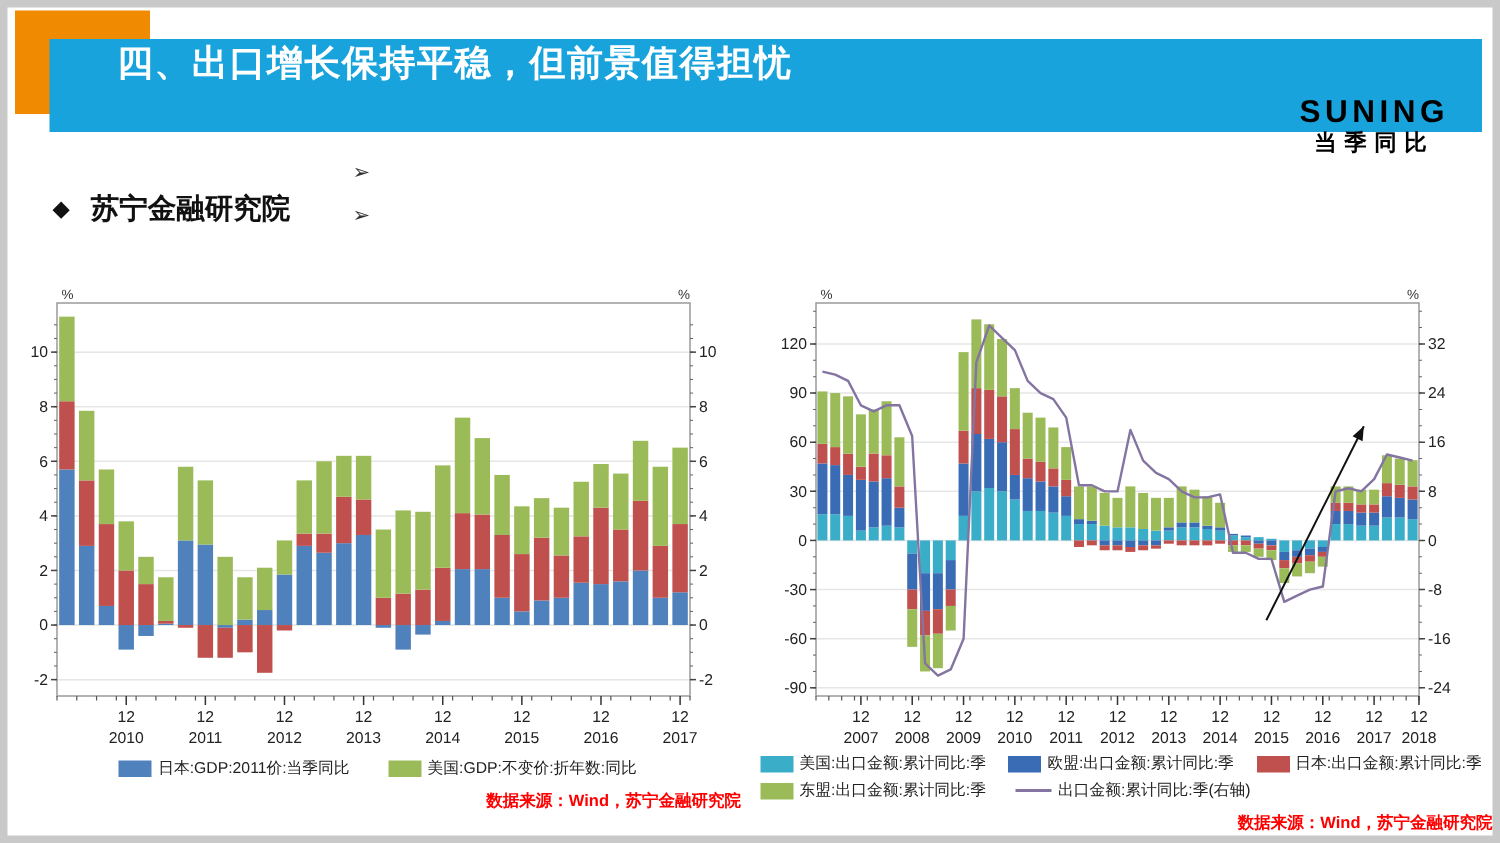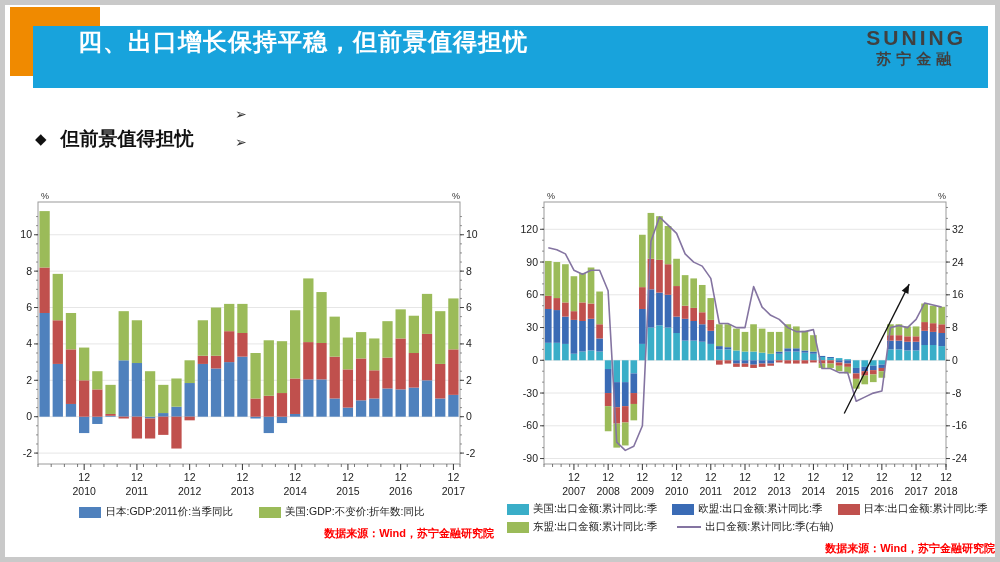--- a/index.html
+++ b/index.html
@@ -4,21 +4,21 @@
 <style>
   html,body{margin:0;padding:0;}
   body{width:1000px;height:562px;background:#c9c9c9;position:relative;
        font-family:"Liberation Sans","DejaVu Sans",sans-serif;overflow:hidden;}
   .slide{position:absolute;left:5px;top:5px;width:990px;height:552px;background:#ffffff;}
   .orange-square{position:absolute;left:5px;top:2px;width:90px;height:69px;background:#F08A00;}
   .title-bar{position:absolute;left:28px;top:21px;width:955px;height:62px;background:#18A3DC;
              display:flex;align-items:flex-start;justify-content:space-between;
              padding:0 22px 0 45px;box-sizing:border-box;}
   .title-text{color:#ffffff;font-size:24px;font-weight:bold;letter-spacing:1px;white-space:nowrap;}
-  .logo{color:#404040;text-align:center;line-height:1.1;}
+  .logo{color:#000000;text-align:center;line-height:1.1;margin-top:37px;}
   .logo-en{font-size:21px;font-weight:bold;letter-spacing:3px;}
   .logo-cn{font-size:15px;font-weight:bold;letter-spacing:5px;margin-top:2px;}
   .bullet-heading{position:absolute;left:30px;top:121px;font-size:19px;font-weight:bold;color:#111;
                   display:flex;align-items:center;gap:14px;white-space:nowrap;}
   .diamond{font-size:15px;}
   .bullet-items{position:absolute;left:230px;top:100px;width:756px;}
   .bullet-item{display:flex;gap:13px;font-size:16px;color:#111;margin-bottom:11px;white-space:nowrap;}
   .arrow-marker{font-size:14px;color:#333;padding-top:1px;}
   svg{position:absolute;}
   #chart-left{left:3px;top:183px;}
@@ -40,27 +40,27 @@
 <body>
 
 <div class="slide">
 
   <div class="orange-square"></div>
 
   <div class="title-bar">
     <div class="title-text">四、出口增长保持平稳，但前景值得担忧</div>
     <div class="logo">
       <div class="logo-en">SUNING</div>
-      <div class="logo-cn">苏宁金融</div>
+      <div class="logo-cn">当季同比</div>
     </div>
   </div>
 
   <div class="bullet-heading">
     <span class="diamond">◆</span>
-    <span>但前景值得担忧</span>
+    <span>苏宁金融研究院</span>
   </div>
 
   <div class="bullet-items">
     <div class="bullet-item">
       <span class="arrow-marker">➢</span>
     </div>
     <div class="bullet-item">
       <span class="arrow-marker">➢</span>
     </div>
   </div>

